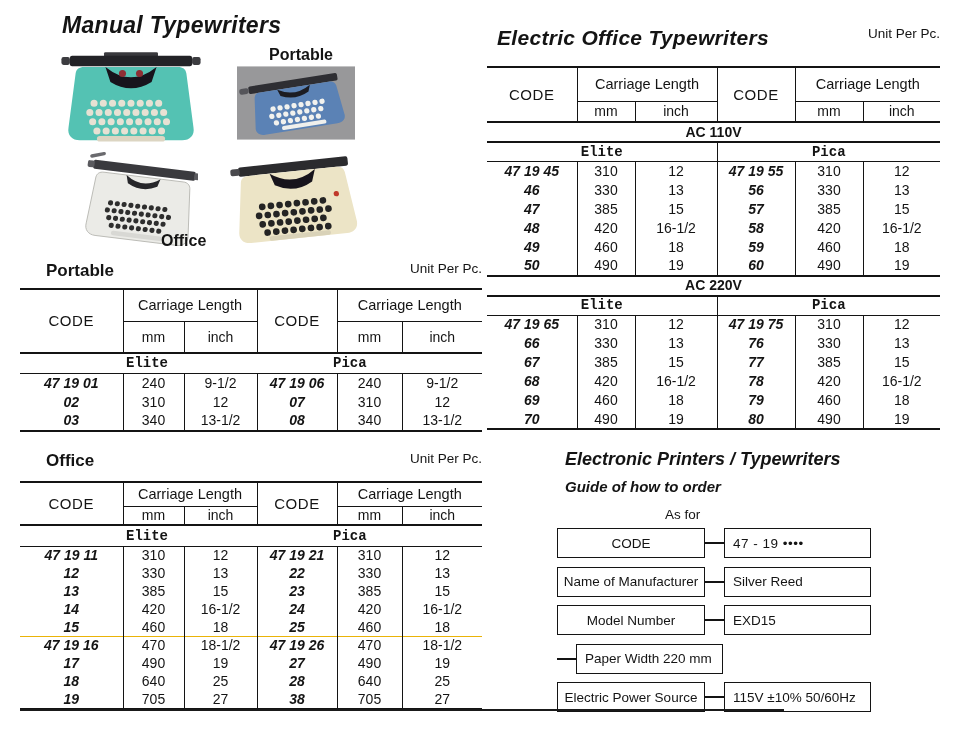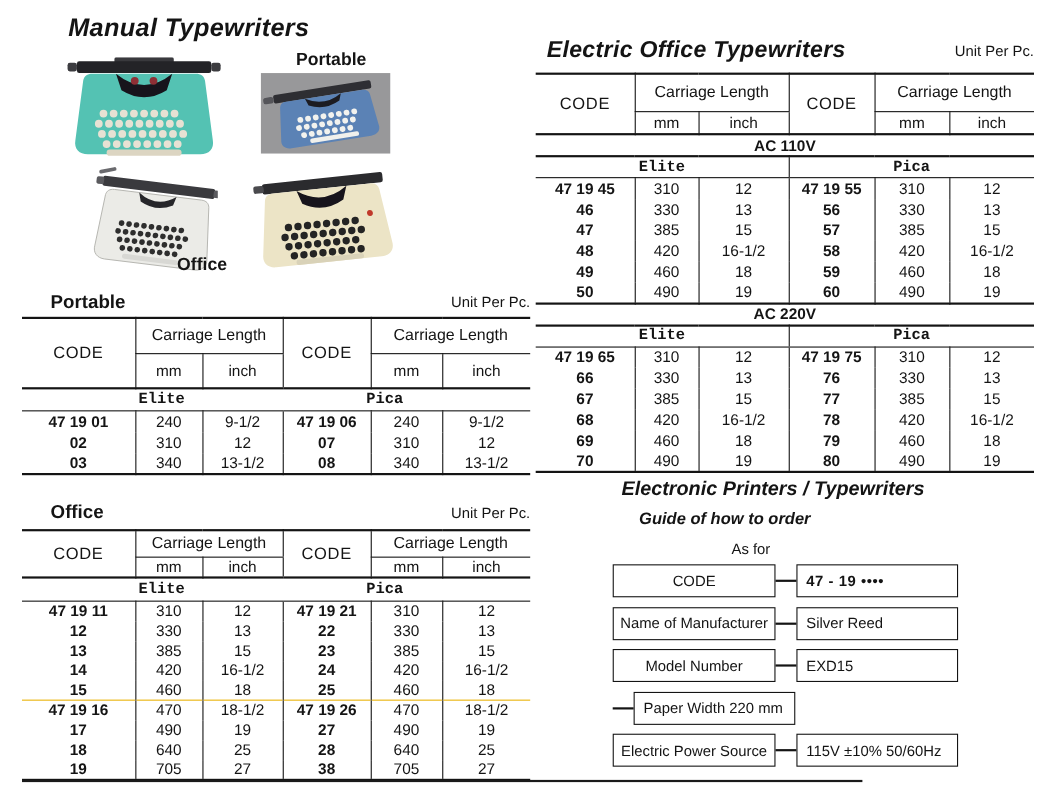--- a/index.html
+++ b/index.html
@@ -8,69 +8,69 @@
     font-family:"Liberation Sans","DejaVu Sans",sans-serif;
     color:#141414;position:relative;overflow:hidden;
   }
   .abs{position:absolute;}
 
   
   .big-title{font-weight:bold;font-style:italic;letter-spacing:.3px;}
   .photo-label{font-weight:bold;font-size:16px;}
 
   
-  .sec-head{display:flex;justify-content:space-between;align-items:center;}
+  .sec-head{display:flex;justify-content:space-between;align-items:flex-start;}
   .sec-title{font-weight:bold;font-size:17px;}
   .unit{font-size:13.5px;}
 
   
   table.tbl{
     border-collapse:collapse;table-layout:fixed;font-size:14px;
     border-top:2.5px solid #141414;border-bottom:2.5px solid #141414;
     width:462px;
   }
   table.tbl td{text-align:center;padding:0;line-height:1.05;vertical-align:middle;}
   .vl{border-left:1.8px solid #141414;}
   .hcode{font-size:15px;letter-spacing:.6px;}
   .clhead{border-bottom:1.6px solid #141414;font-size:14.5px;}
   tr.grow td{border-top:2.5px solid #141414;border-bottom:1.8px solid #141414;font-weight:bold;font-family:Liberation Mono, monospace;}
   tr.acrow td{border-top:2.5px solid #141414;border-bottom:2.5px solid #141414;font-weight:bold;}
-  td.code{font-weight:bold;text-align:right;padding-right:12px;}
+  td.code{font-weight:bold;text-align:right;padding-right:12px;font-style:italic;}
 
   
   .p-h1 td{height:31px;} .p-h2 td{height:30px;}
   .p-grow td{height:19px;} .p-drow{height:19px;}
   
   .o-h1 td{height:23px;} .o-h2 td{height:17px;}
   .o-grow td{height:20px;} .o-drow{height:18px;}
   tbody.g2{border-top:1px solid #eab308;}
   
   tr.grow.offset td:first-child{text-align:left;padding-left:106px;}
   tr.grow.offset td:last-child{text-align:left;padding-left:76px;}
   
   table.e-tbl{width:453px;border-bottom:2.5px solid #141414;}
   .e-h1 td{height:33px;} .e-h2 td{height:19px;}
   .e-ac td{height:18px;} .e-grow td{height:18px;} .e-drow{height:19px;}
   .office-tbl{border-bottom:none;}
 
   
   .guide-title{font-weight:bold;font-style:italic;font-size:18px;margin-left:8px;}
-  .guide-sub{font-weight:bold;font-style:italic;font-size:15px;margin:8px 0 0 24px;}
+  .guide-sub{font-weight:bold;font-style:italic;font-size:15px;margin:8px 0 0 8px;}
   .asfor{font-size:13.5px;margin:12px 0 6px 108px;}
   .g-row{display:flex;height:30px;margin-bottom:8.5px;}
   .g-label{
     width:148px;border:1.6px solid #141414;display:flex;align-items:center;
     justify-content:center;font-size:13.5px;box-sizing:border-box;white-space:nowrap;
   }
   .g-conn{width:19px;height:2px;background:#141414;align-self:center;}
   .g-value{
     width:147px;border:1.6px solid #141414;display:flex;align-items:center;
     padding-left:8px;font-size:13.5px;box-sizing:border-box;white-space:nowrap;
   }
-  .g-row:first-of-type .g-value{font-weight:bold;letter-spacing:.5px;}
+  .g-row:first-of-type .g-value{font-weight:normal;letter-spacing:.5px;}
 
   .bottom-rule{background:#1a1a1a;}
 </style>
 </head>
 <body>
 
 <div class="abs big-title" style="left:62px;top:12px;font-size:23px;">Manual Typewriters</div>
 
 <svg class="abs" style="left:60px;top:52px;" width="142" height="94" viewBox="0 0 200 132">
   <rect x="62" y="0" width="76" height="7" rx="2" fill="#39393d"></rect>
@@ -473,21 +473,21 @@
           <td class="vl">490</td>
           <td class="vl">19</td>
           <td class="vl code">80</td>
           <td class="vl">490</td>
           <td class="vl">19</td>
         </tr>
       </tbody>
   </table>
 </div>
 
-<div class="abs" style="left:557px;top:434px;width:320px;">
+<div class="abs" style="left:557px;top:449px;width:320px;">
   <div class="guide-title">Electronic Printers / Typewriters</div>
   <div class="guide-sub">Guide of how to order</div>
   <div class="asfor">As for</div>
   <div>
 
       <div class="g-row">
         <div class="g-label">CODE</div>
         <div class="g-conn"></div>
         <div class="g-value">47 - 19 ••••</div>
       </div>

